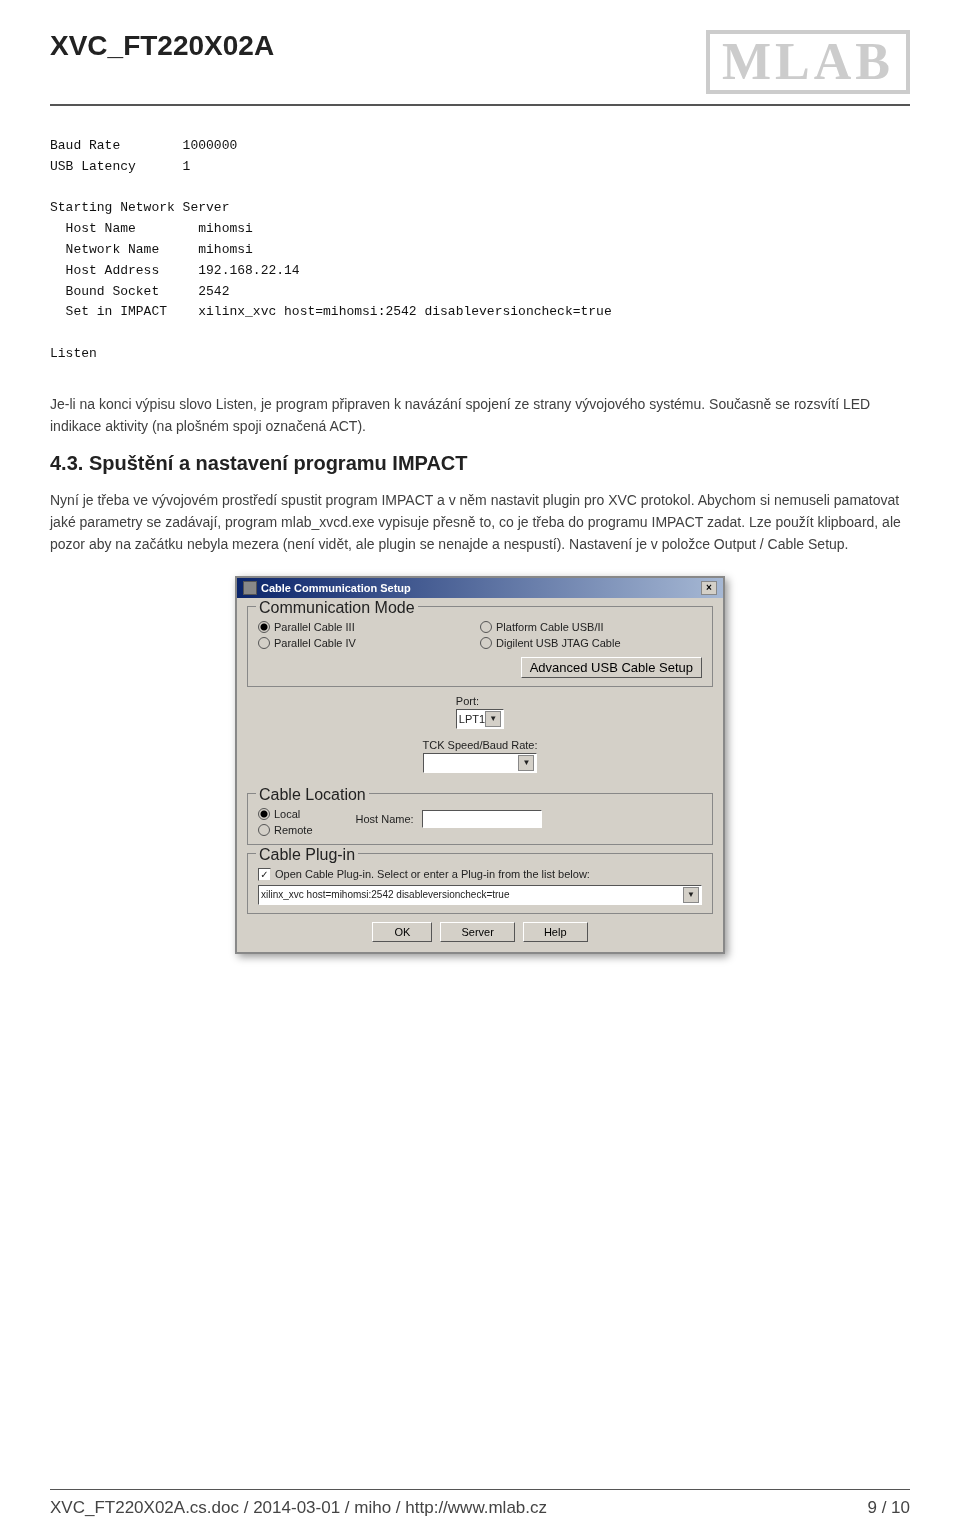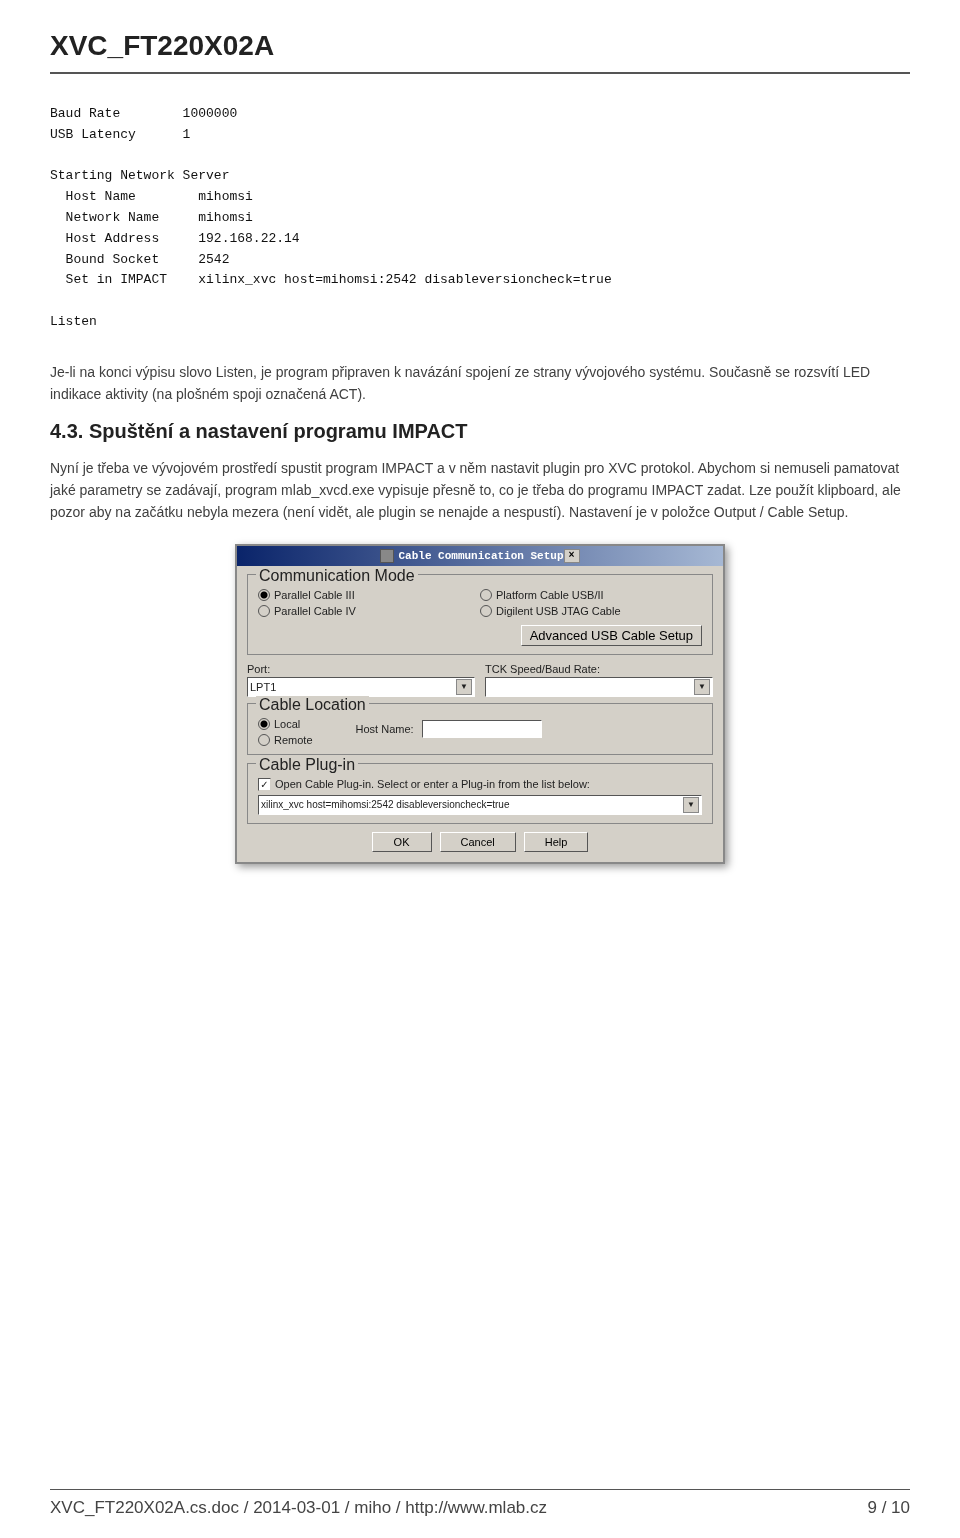--- a/index.html
+++ b/index.html
@@ -88,25 +88,24 @@
       font-family: 'Tahoma', Arial, sans-serif;
       font-size: 11px;
       box-shadow: 3px 3px 8px rgba(0,0,0,0.4);
     }
 
     .dialog-titlebar {
       background: linear-gradient(to right, #0a246a, #a6b8d4);
       color: white;
       padding: 3px 6px;
       display: flex;
-      justify-content: center;
+      justify-content: space-between;
       align-items: center;
       font-size: 11px;
       font-weight: bold;
-      font-family: Liberation Mono, monospace;
     }
 
     .dialog-titlebar-icon {
       width: 14px;
       height: 14px;
       background: #888;
       border: 1px solid #555;
       display: inline-block;
       margin-right: 4px;
       vertical-align: middle;
@@ -190,22 +189,23 @@
       font-size: 13px;
       cursor: pointer;
       display: block;
       margin-left: auto;
       margin-top: 4px;
     }
 
     .dialog-row {
       display: flex;
       gap: 10px;
-      margin-bottom: 6px;
-      align-items: center;
+      margin-bottom: 20px;
+      align-items: center;
+      flex-direction: column;
     }
 
     .dialog-label {
       font-size: 11px;
       margin-bottom: 2px;
     }
 
     .dialog-col {
       flex: 1;
     }
@@ -319,20 +319,21 @@
       margin-top: 2px;
     }
   </style>
 </head>
 <body>
 
 <div class="page-container">
 
   <div class="header">
     <div class="doc-title">XVC_FT220X02A</div>
+    <div class="mlab-logo">MLAB</div>
   </div>
 
   <div class="code-block">Baud Rate        1000000
 USB Latency      1
 
 Starting Network Server
   Host Name        mihomsi
   Network Name     mihomsi
   Host Address     192.168.22.14
   Bound Socket     2542
@@ -433,21 +434,21 @@
             <span>Open Cable Plug-in. Select or enter a Plug-in from the list below:</span>
           </div>
           <div class="dialog-select" style="width:100%;margin-top:4px;">
             <span style="font-size:10px;overflow:hidden;white-space:nowrap;flex:1;">xilinx_xvc host=mihomsi:2542 disableversioncheck=true</span>
             <div class="select-arrow">▼</div>
           </div>
         </div>
 
         <div class="dialog-buttons-row">
           <button class="dialog-btn">OK</button>
-          <button class="dialog-btn">Cancel</button>
+          <button class="dialog-btn">Server</button>
           <button class="dialog-btn">Help</button>
         </div>
 
       </div>
     </div>
   </div>
 
   <div class="footer">
     <span>XVC_FT220X02A.cs.doc / 2014-03-01 / miho / http://www.mlab.cz</span>
     <span>9 / 10</span>

